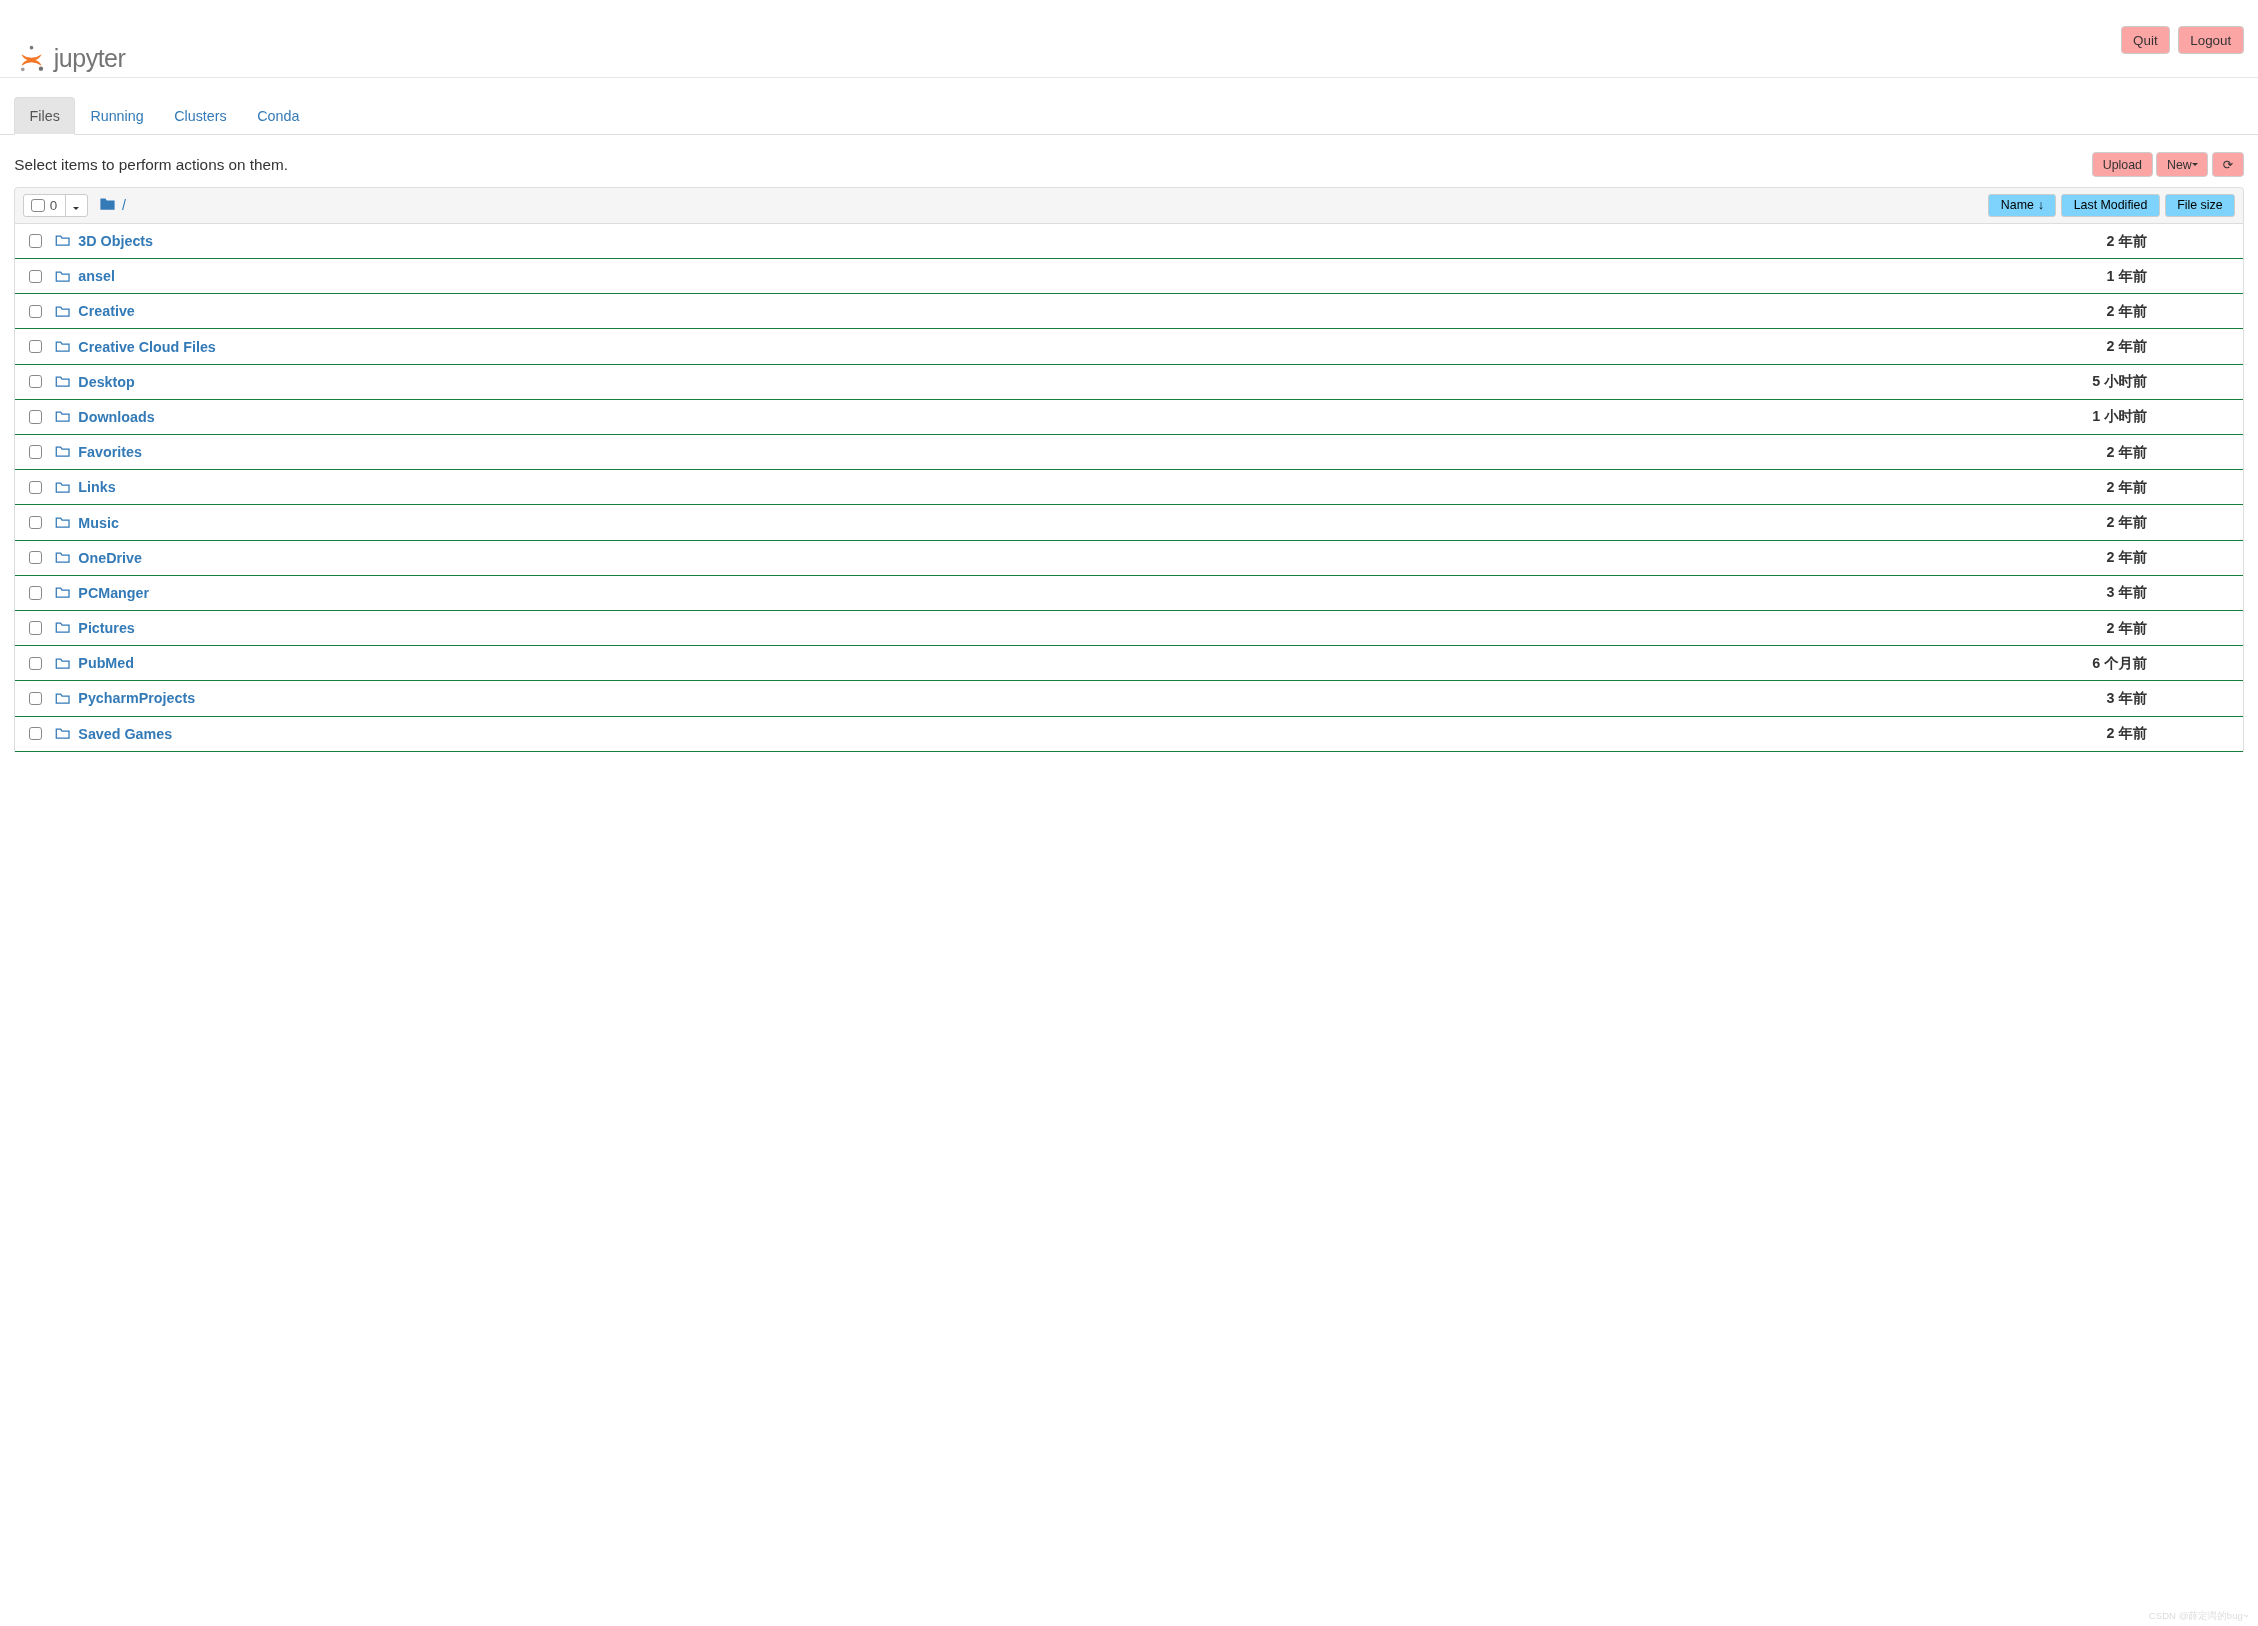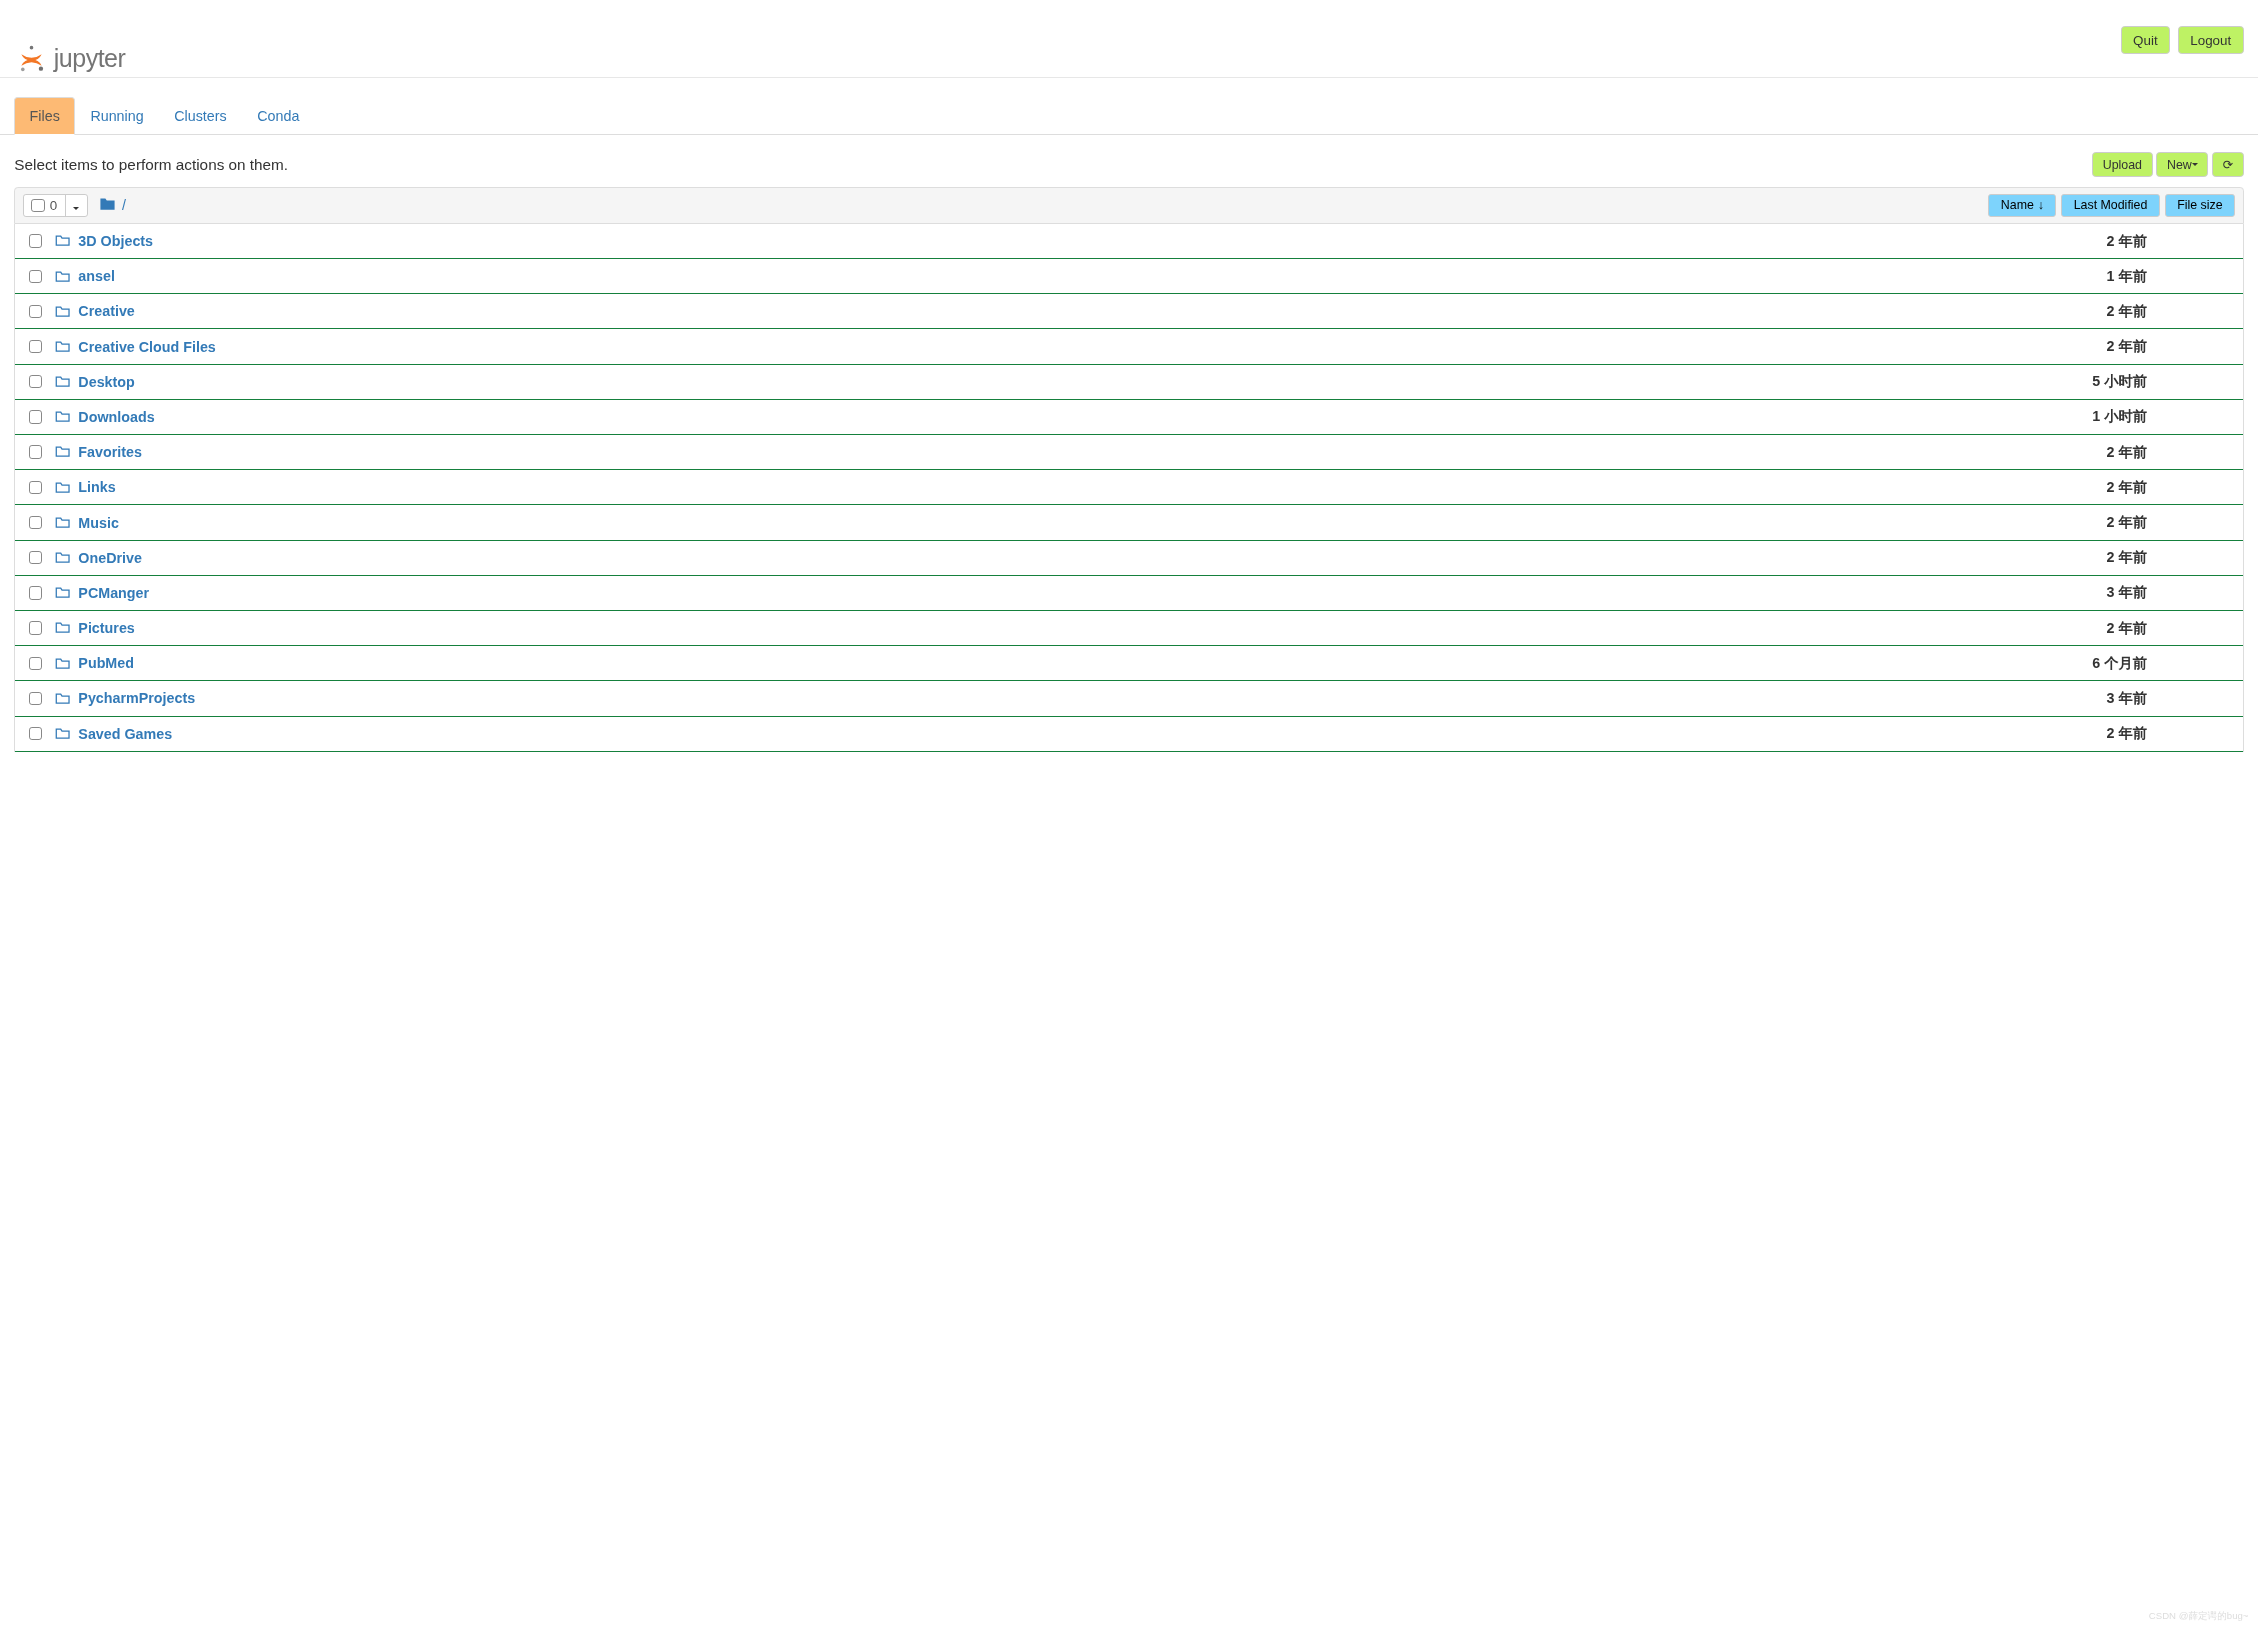--- a/index.html
+++ b/index.html
@@ -30,21 +30,21 @@
     .logo-text {
       font-size: 25px;
       color: #757575;
       letter-spacing: -0.5px;
     }
     .header-buttons {
       display: flex;
       gap: 7.6px;
     }
     .btn {
-      background: #bef264;
+      background: #fca5a5;
       border: 1px solid #ccc;
       border-radius: 3.8px;
       padding: 5.7px 11.5px;
       font-size: 13.4px;
       color: #333;
       cursor: pointer;
     }
     .tabs {
       display: flex;
       border-bottom: 1px solid #ddd;
@@ -56,21 +56,21 @@
       color: #337ab7;
       cursor: pointer;
       font-size: 14.3px;
       border: 1px solid transparent;
       border-top-left-radius: 3.8px;
       border-top-right-radius: 3.8px;
       margin-bottom: -1px;
     }
     .tab.active {
       color: #555;
-      background: #fdba74;
+      background: #e5e5e5;
       border: 1px solid #ddd;
       border-bottom: 1px solid #fff;
     }
     .toolbar {
       display: flex;
       justify-content: space-between;
       align-items: center;
       padding: 9.6px 14.3px;
       margin-top: 7.6px;
     }

